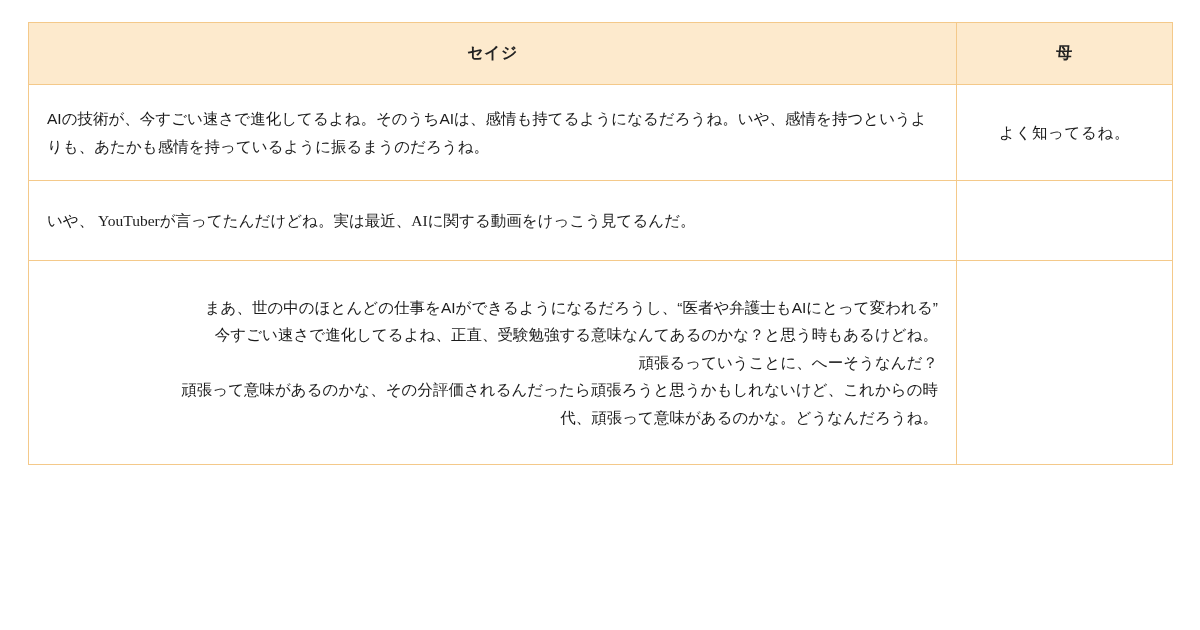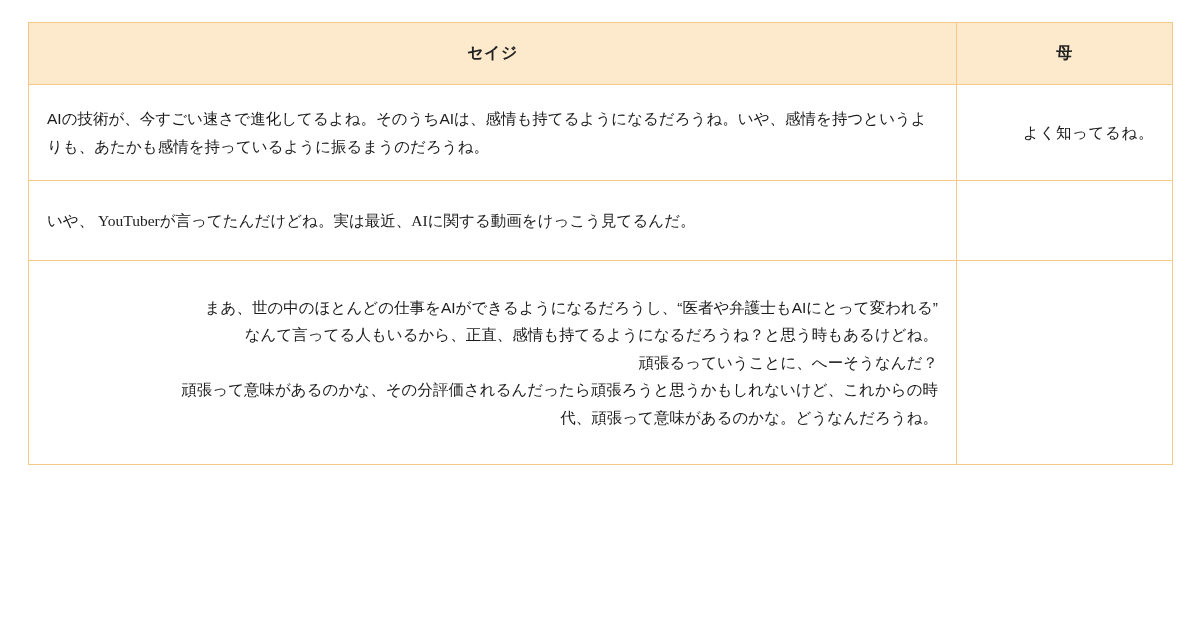--- a/index.html
+++ b/index.html
@@ -53,21 +53,21 @@
     font-size: 15.5px;
     line-height: 1.78;
     padding: 14px 18px;
   }
 
   td.speaker-a {
     text-align: left;
   }
 
   td.speaker-b {
-    text-align: right;
+    text-align: center;
     font-size: 16px;
     letter-spacing: 0.6px;
     margin-top: 44px;
   }
 
   td.empty {
     padding: 0;
   }
 
   tr.row-1 td { height: 96px; }
@@ -97,21 +97,21 @@
         <td class="speaker-a">AIの技術が、今すごい速さで進化してるよね。そのうちAIは、感情も持てるようになるだろうね。いや、感情を持つというよりも、あたかも感情を持っているように振るまうのだろうね。</td>
         <td class="speaker-b">よく知ってるね。</td>
       </tr>
       <tr class="row-2">
         <td class="speaker-a">いや、 YouTuberが言ってたんだけどね。実は最近、AIに関する動画をけっこう見てるんだ。</td>
         <td class="speaker-b empty"></td>
       </tr>
       <tr class="row-4">
         <td class="speaker-a">
           <span class="line">まあ、世の中のほとんどの仕事をAIができるようになるだろうし、“医者や弁護士もAIにとって変われる”</span>
-          <span class="line">なんて言ってる人もいるから、正直、感情も持てるようになるだろうね？と思う時もあるけどね。</span>
+          <span class="line">今すごい速さで進化してるよね、正直、受験勉強する意味なんてあるのかな？と思う時もあるけどね。</span>
           <span class="line">頑張るっていうことに、へーそうなんだ？</span>
           <span class="line">頑張って意味があるのかな、その分評価されるんだったら頑張ろうと思うかもしれないけど、これからの時</span>
           <span class="line">代、頑張って意味があるのかな。どうなんだろうね。</span>
         </td>
         <td class="speaker-b empty"></td>
       </tr>
     </tbody>
   </table>
 </div>
 

